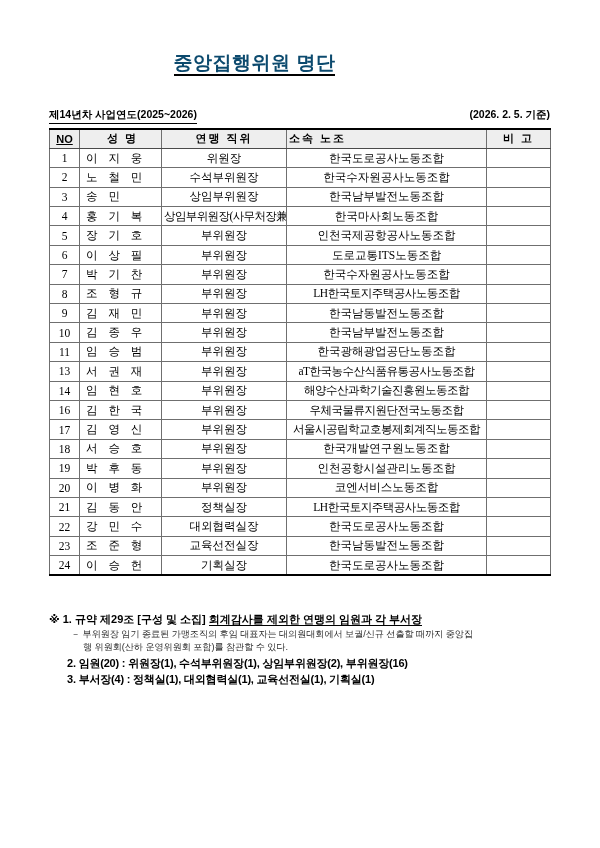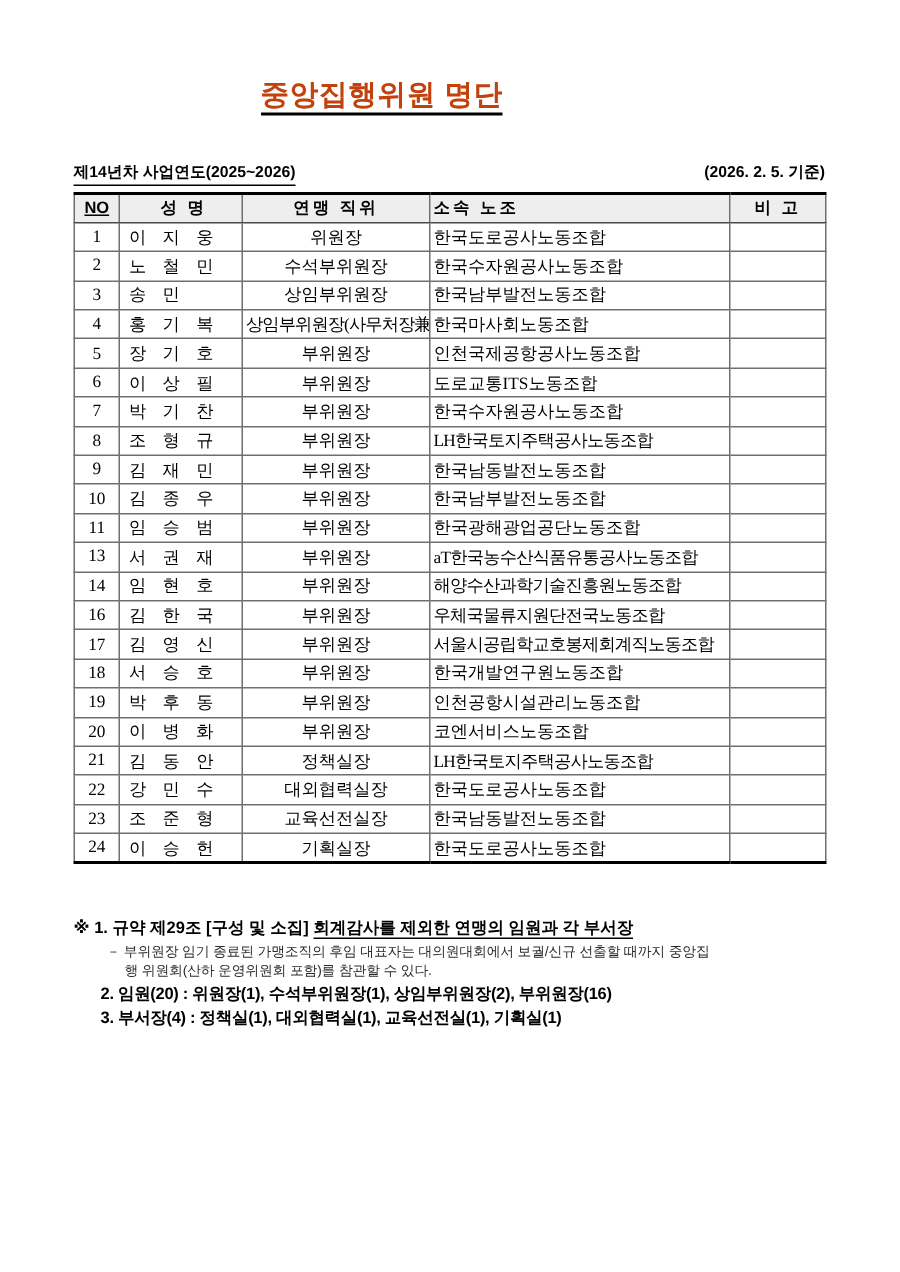--- a/index.html
+++ b/index.html
@@ -27,21 +27,21 @@
   .doc-title {
     position: absolute;
     top: 50px;
     left: 0;
     width: 509px;
     text-align: center;
     font-family: "Liberation Sans", "DejaVu Sans", sans-serif;
     font-size: 19px;
     font-weight: bold;
     letter-spacing: 0.5px;
-    color: #c2410c;
+    color: #0c4a6e;
   }
   .doc-title span {
     border-bottom: 2px solid #000;
     padding-bottom: 1px;
   }
 
   
   .subheader {
     position: absolute;
     top: 108px;
@@ -98,21 +98,21 @@
     letter-spacing: 0;
     text-decoration: underline;
   }
   .roster tbody td {
     font-family: "Liberation Serif", "DejaVu Serif", serif;
     font-size: 11.5px;
   }
   .col-no    { width: 30px;  text-align: center; }
   .col-name  { width: 82px;  text-align: left; letter-spacing: 4px; text-indent: 4px; }
   .col-pos   { width: 125px; text-align: center; }
-  .col-union { width: 200px; text-align: left; padding-left: 8px; }
+  .col-union { width: 200px; text-align: center; padding-left: 8px; }
   .col-note  { width: 64px; }
 
   .roster tbody tr:last-child td {
     border-bottom: 2px solid #000;
   }
   td.pos-tight {
     font-size: 9px;
     letter-spacing: -0.6px;
   }
   td.union-tight {

